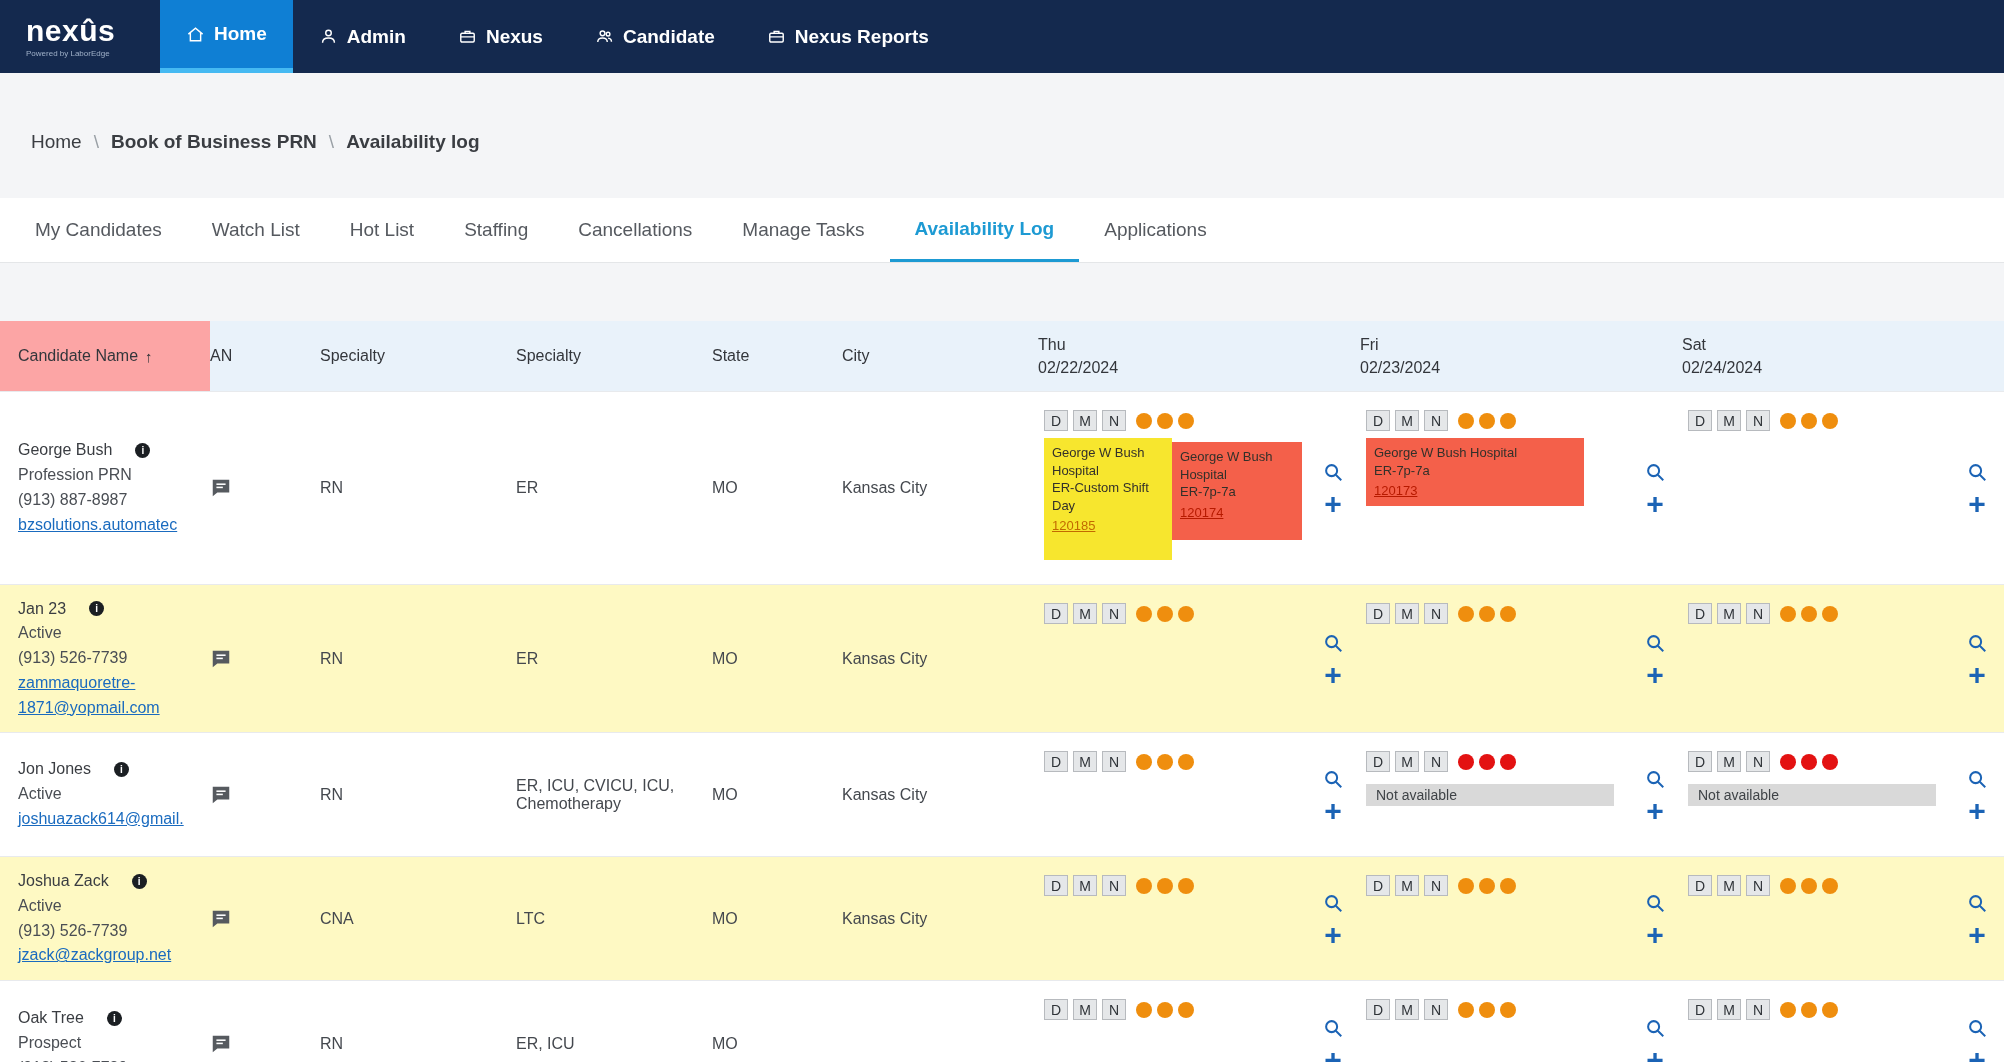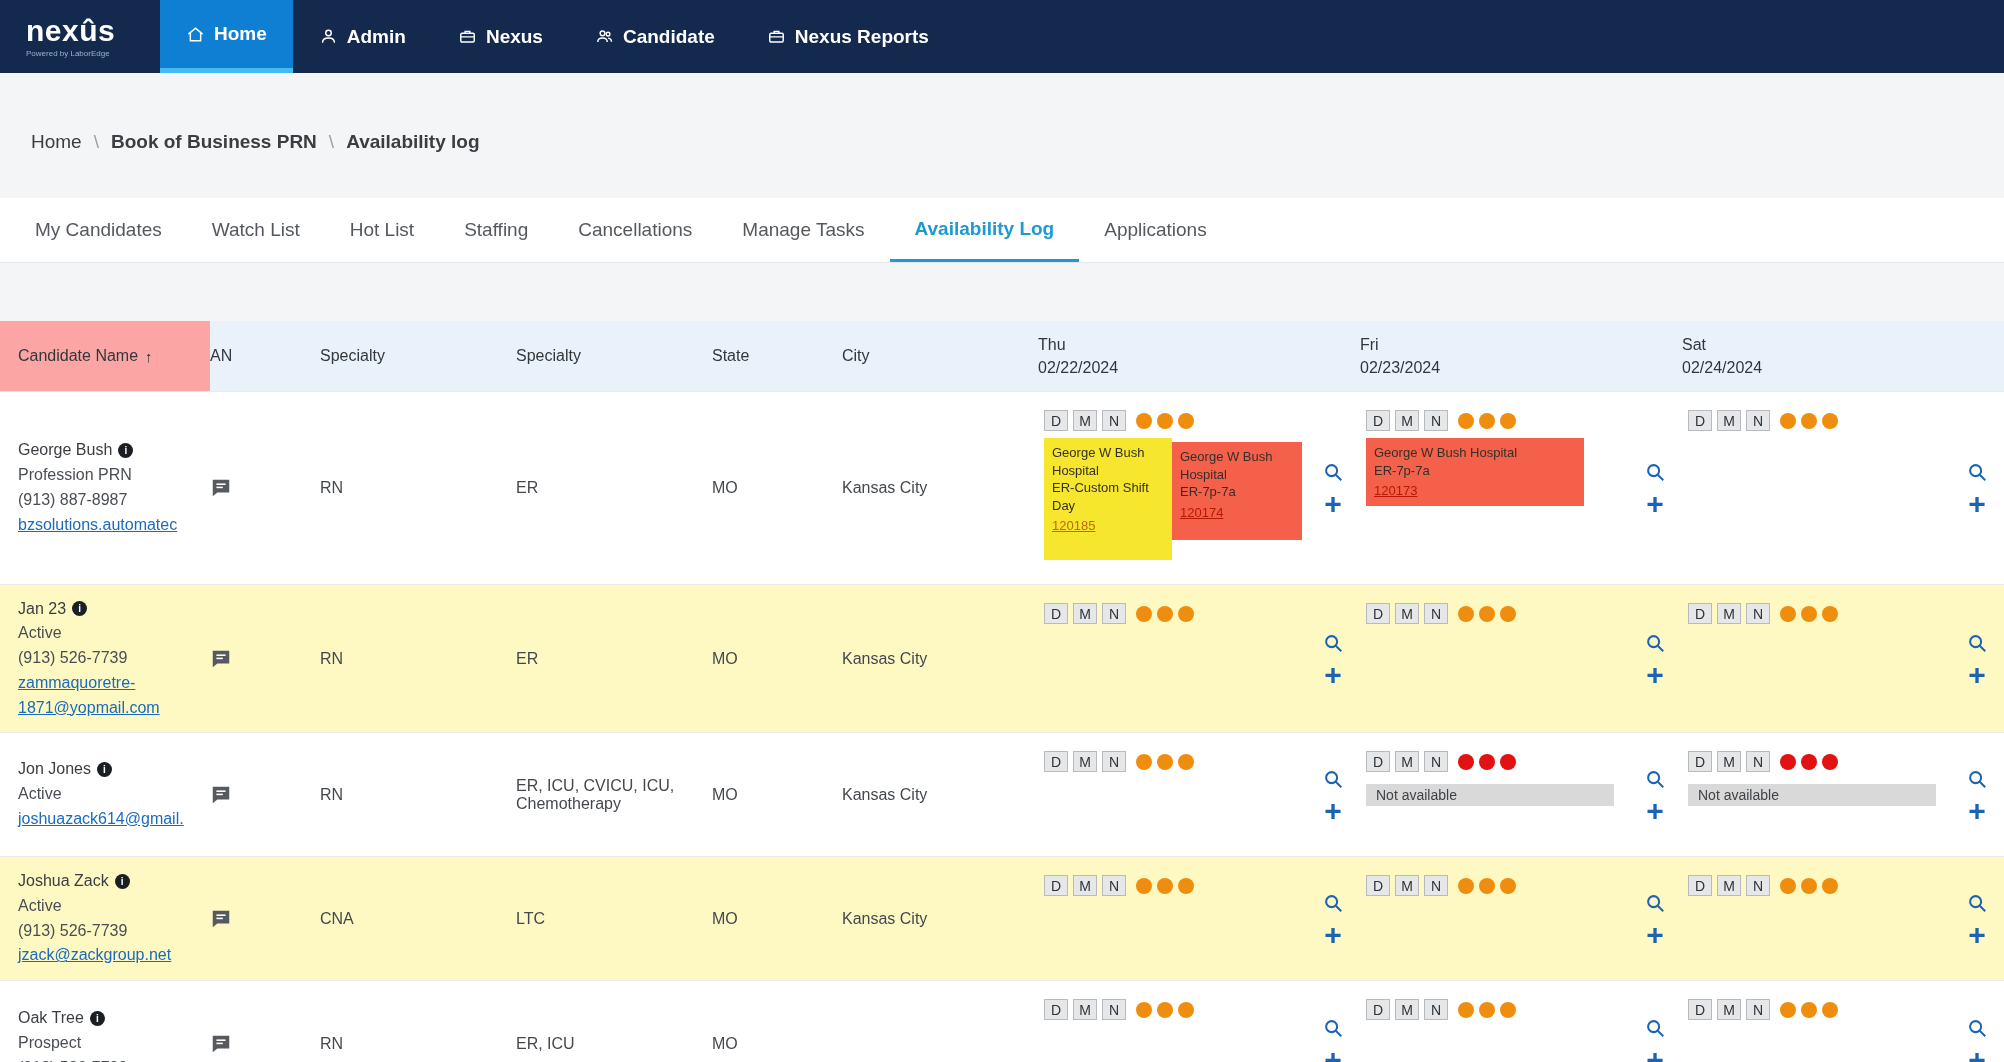--- a/index.html
+++ b/index.html
@@ -40,21 +40,21 @@
   .col-prof{width:196px;box-sizing:border-box;flex:none;}
   .col-spec{width:196px;padding-right:16px;box-sizing:border-box;flex:none;}
   .col-state{width:130px;box-sizing:border-box;flex:none;}
   .col-city{width:196px;box-sizing:border-box;flex:none;}
   .col-day{width:322px;box-sizing:border-box;flex:none;}
   .th-day div{line-height:1.45;}
   .tr{display:flex;border-top:1px solid #E8EAED;font-size:16px;background:#fff;}
   .tr.alt{background:#fef9c3;}
   .tr > .cell{display:flex;align-items:center;}
   .cand{line-height:1.55;}
-  .cand-name{display:flex;align-items:center;gap:6px;color:#3a3d42;}
+  .cand-name{display:flex;align-items:center;gap:23px;color:#3a3d42;}
   .info-badge{width:15px;height:15px;border-radius:50%;background:#1b1f23;color:#fff;font-size:10px;font-weight:700;display:inline-flex;align-items:center;justify-content:center;cursor:pointer;}
   .cand-status,.cand-phone{color:#4a4e54;}
   .link{color:#1A6BBF;text-decoration:underline;cursor:pointer;word-break:break-word;display:inline-block;max-width:180px;}
   .chat-wrap{display:inline-flex;cursor:pointer;}
   
   .day-cell{position:relative;padding:18px 10px 10px 6px;box-sizing:border-box;}
   .icons{position:absolute;right:16px;top:50%;transform:translateY(-50%);display:flex;flex-direction:column;align-items:center;gap:10px;}
   .search{display:inline-flex;cursor:pointer;}
   .plus{color:#1B63B5;font-size:30px;font-weight:700;line-height:22px;cursor:pointer;}
   .shift-row{display:flex;align-items:center;}

